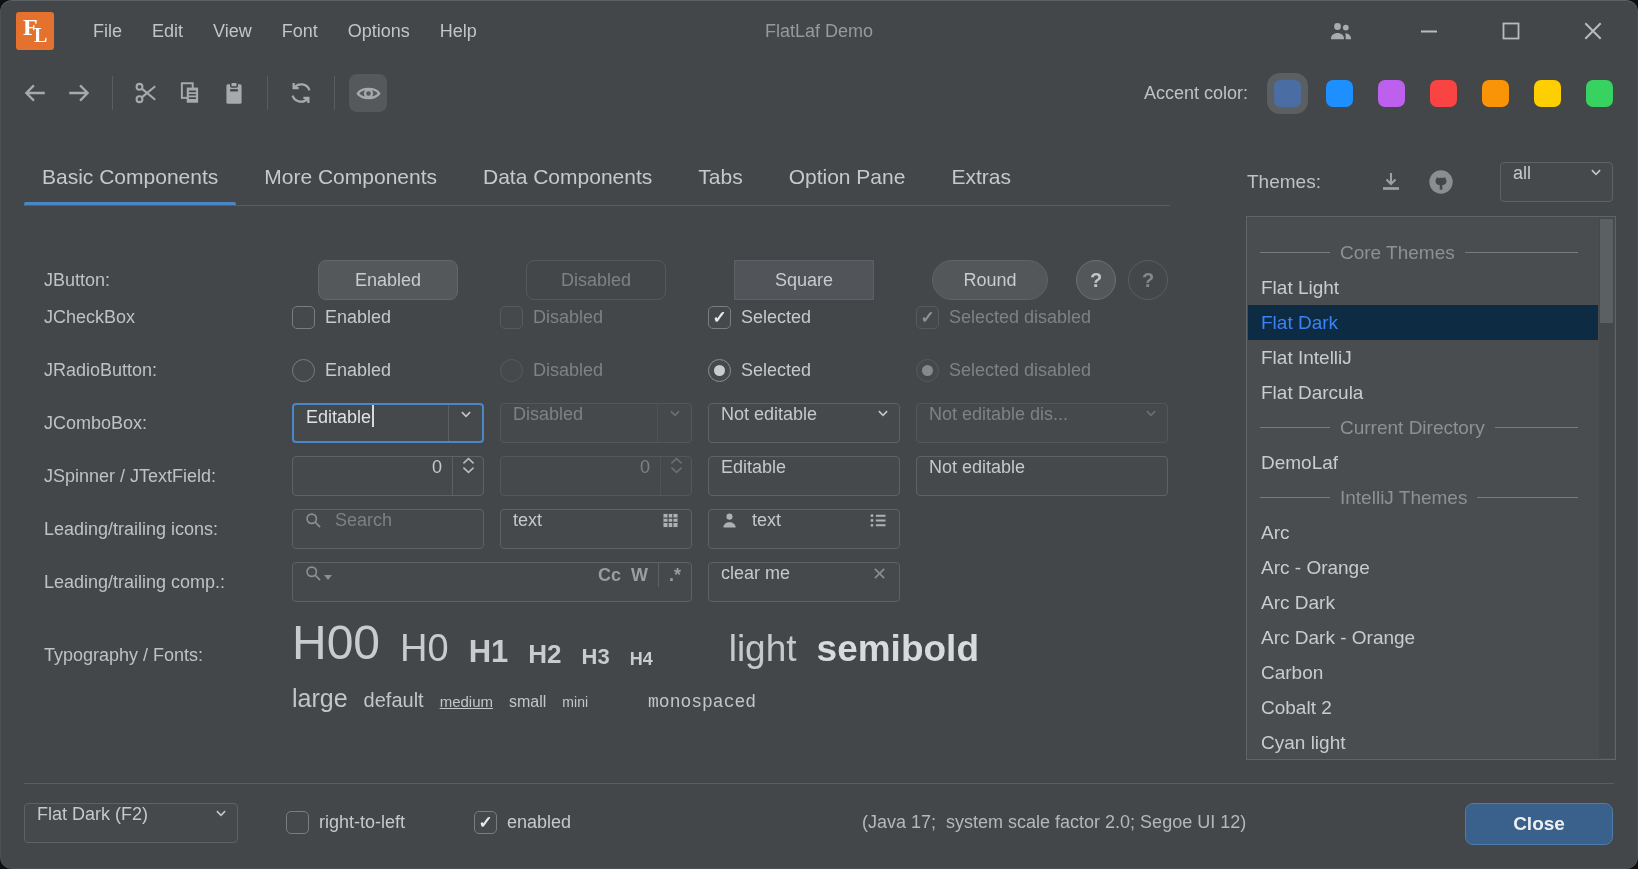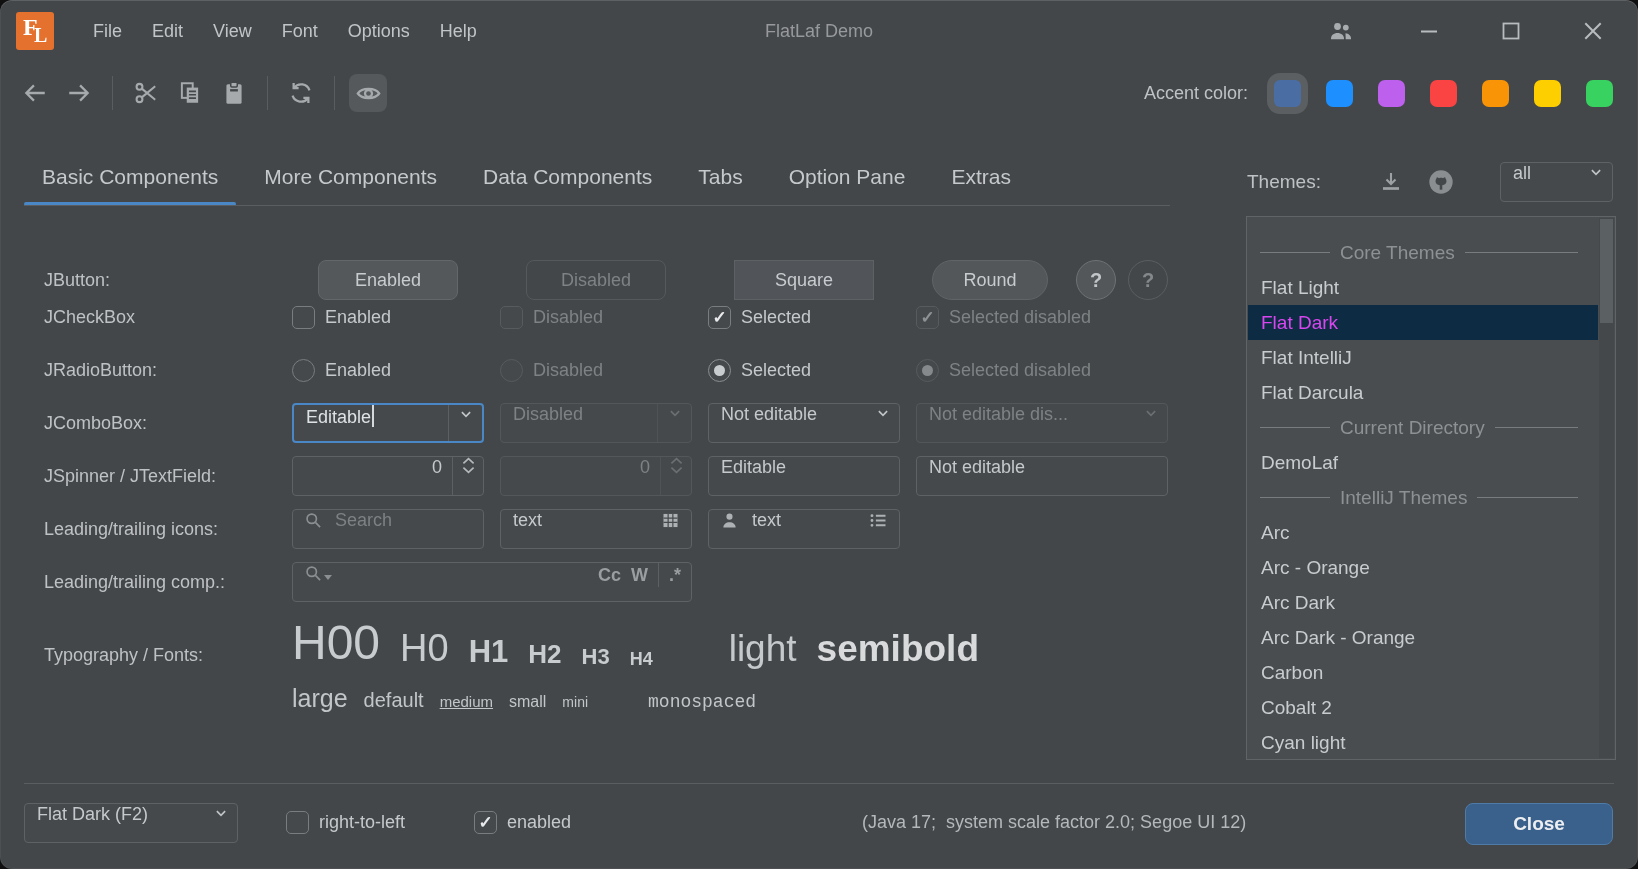--- a/index.html
+++ b/index.html
@@ -122,21 +122,21 @@
   .th-icon{width:36px;height:36px;display:flex;align-items:center;justify-content:center;color:#9da1a3;}
   .th-icon.dl{margin-left:52px;}
   .th-icon.gh{margin-left:14px;}
   .themes-filter{margin-left:auto;width:113px;height:40px;}
   .theme-list{position:absolute;left:1246px;top:216px;width:370px;height:544px;border:1px solid #606467;
     background:#494d50;overflow:hidden;}
   .theme-scroll{position:absolute;right:1px;top:1px;bottom:1px;width:15px;background:#45484b;}
   .theme-scroll .thumb{position:absolute;left:1px;right:1px;top:1px;height:104px;background:#5b6063;}
   .tlist{list-style:none;position:absolute;left:1px;top:18px;right:17px;}
   .tlist li{height:35px;line-height:35px;padding-left:13px;font-size:19px;color:#c9ccce;white-space:nowrap;}
-  .tlist li.selected{background:var(--sel);color:#d946ef;}
+  .tlist li.selected{background:var(--sel);color:#3b82f6;}
   .tlist li.sep{display:flex;align-items:center;gap:10px;color:#8d9193;padding-left:12px;padding-right:6px;}
   .tlist li.sep::before{content:"";width:70px;height:1px;background:#787c7e;flex:0 0 auto;}
   .tlist li.sep::after{content:"";flex:1;height:1px;background:#787c7e;margin-right:14px;}
 
   
   .status-sep{position:absolute;left:24px;top:783px;width:1590px;height:1px;background:#5a5e61;}
   .statusbar{position:absolute;left:0;top:803px;right:0;height:40px;}
   .laf-combo{position:absolute;left:24px;top:0;width:214px;}
   .sb-check-rtl{position:absolute;left:286px;top:8px;}
   .sb-check-en{position:absolute;left:474px;top:8px;}
@@ -438,20 +438,24 @@
             </svg>
           <span class="tri"></span>
         </span>
         <input style="">
         <span class="srch-flags">
           <span>Cc</span>
           <span>W</span>
           <span class="fsep"></span>
           <span>.*</span>
         </span>
+      </div>
+      <div class="field">
+        <input value="clear me" style="">
+        <span class="clear-x">✕</span>
       </div>
     </div>
 
     <div class="typo-row">
       <span class="rlabel">Typography / Fonts:</span>
       <div>
         <div class="typo-line1">
           <span class="t-h00">H00</span>
           <span class="t-h0">H0</span>
           <span class="t-h1">H1</span>

